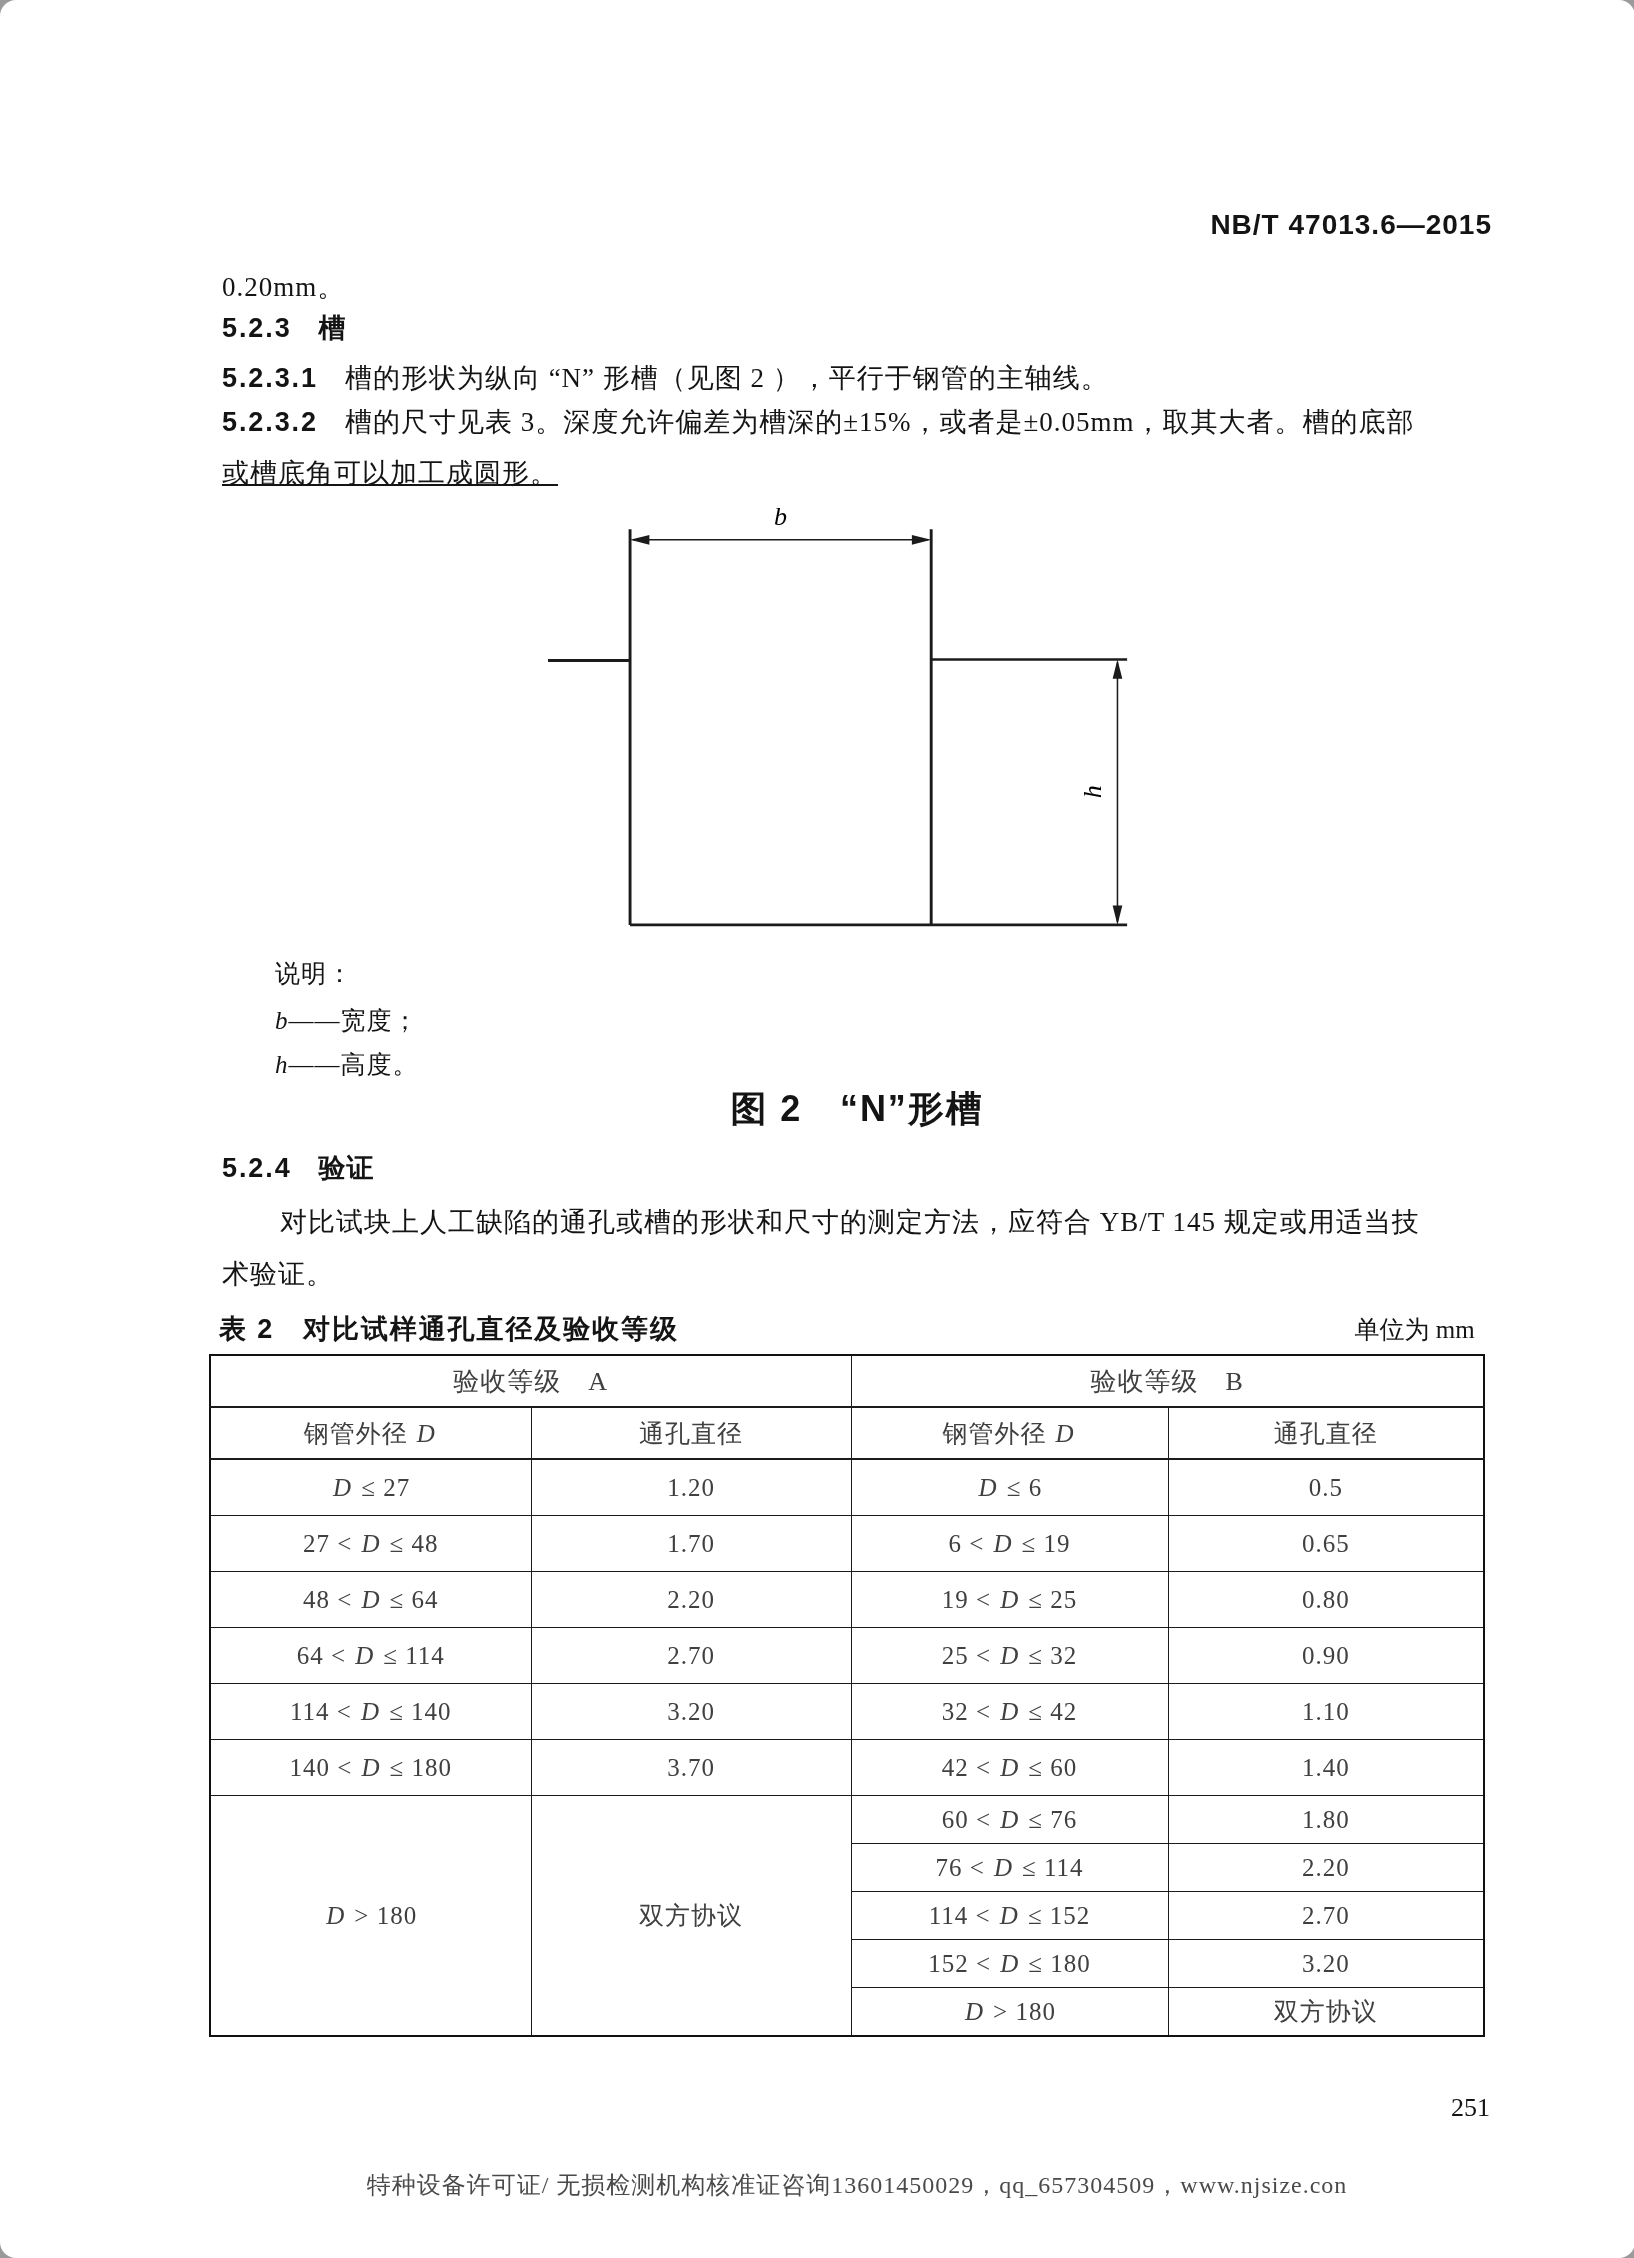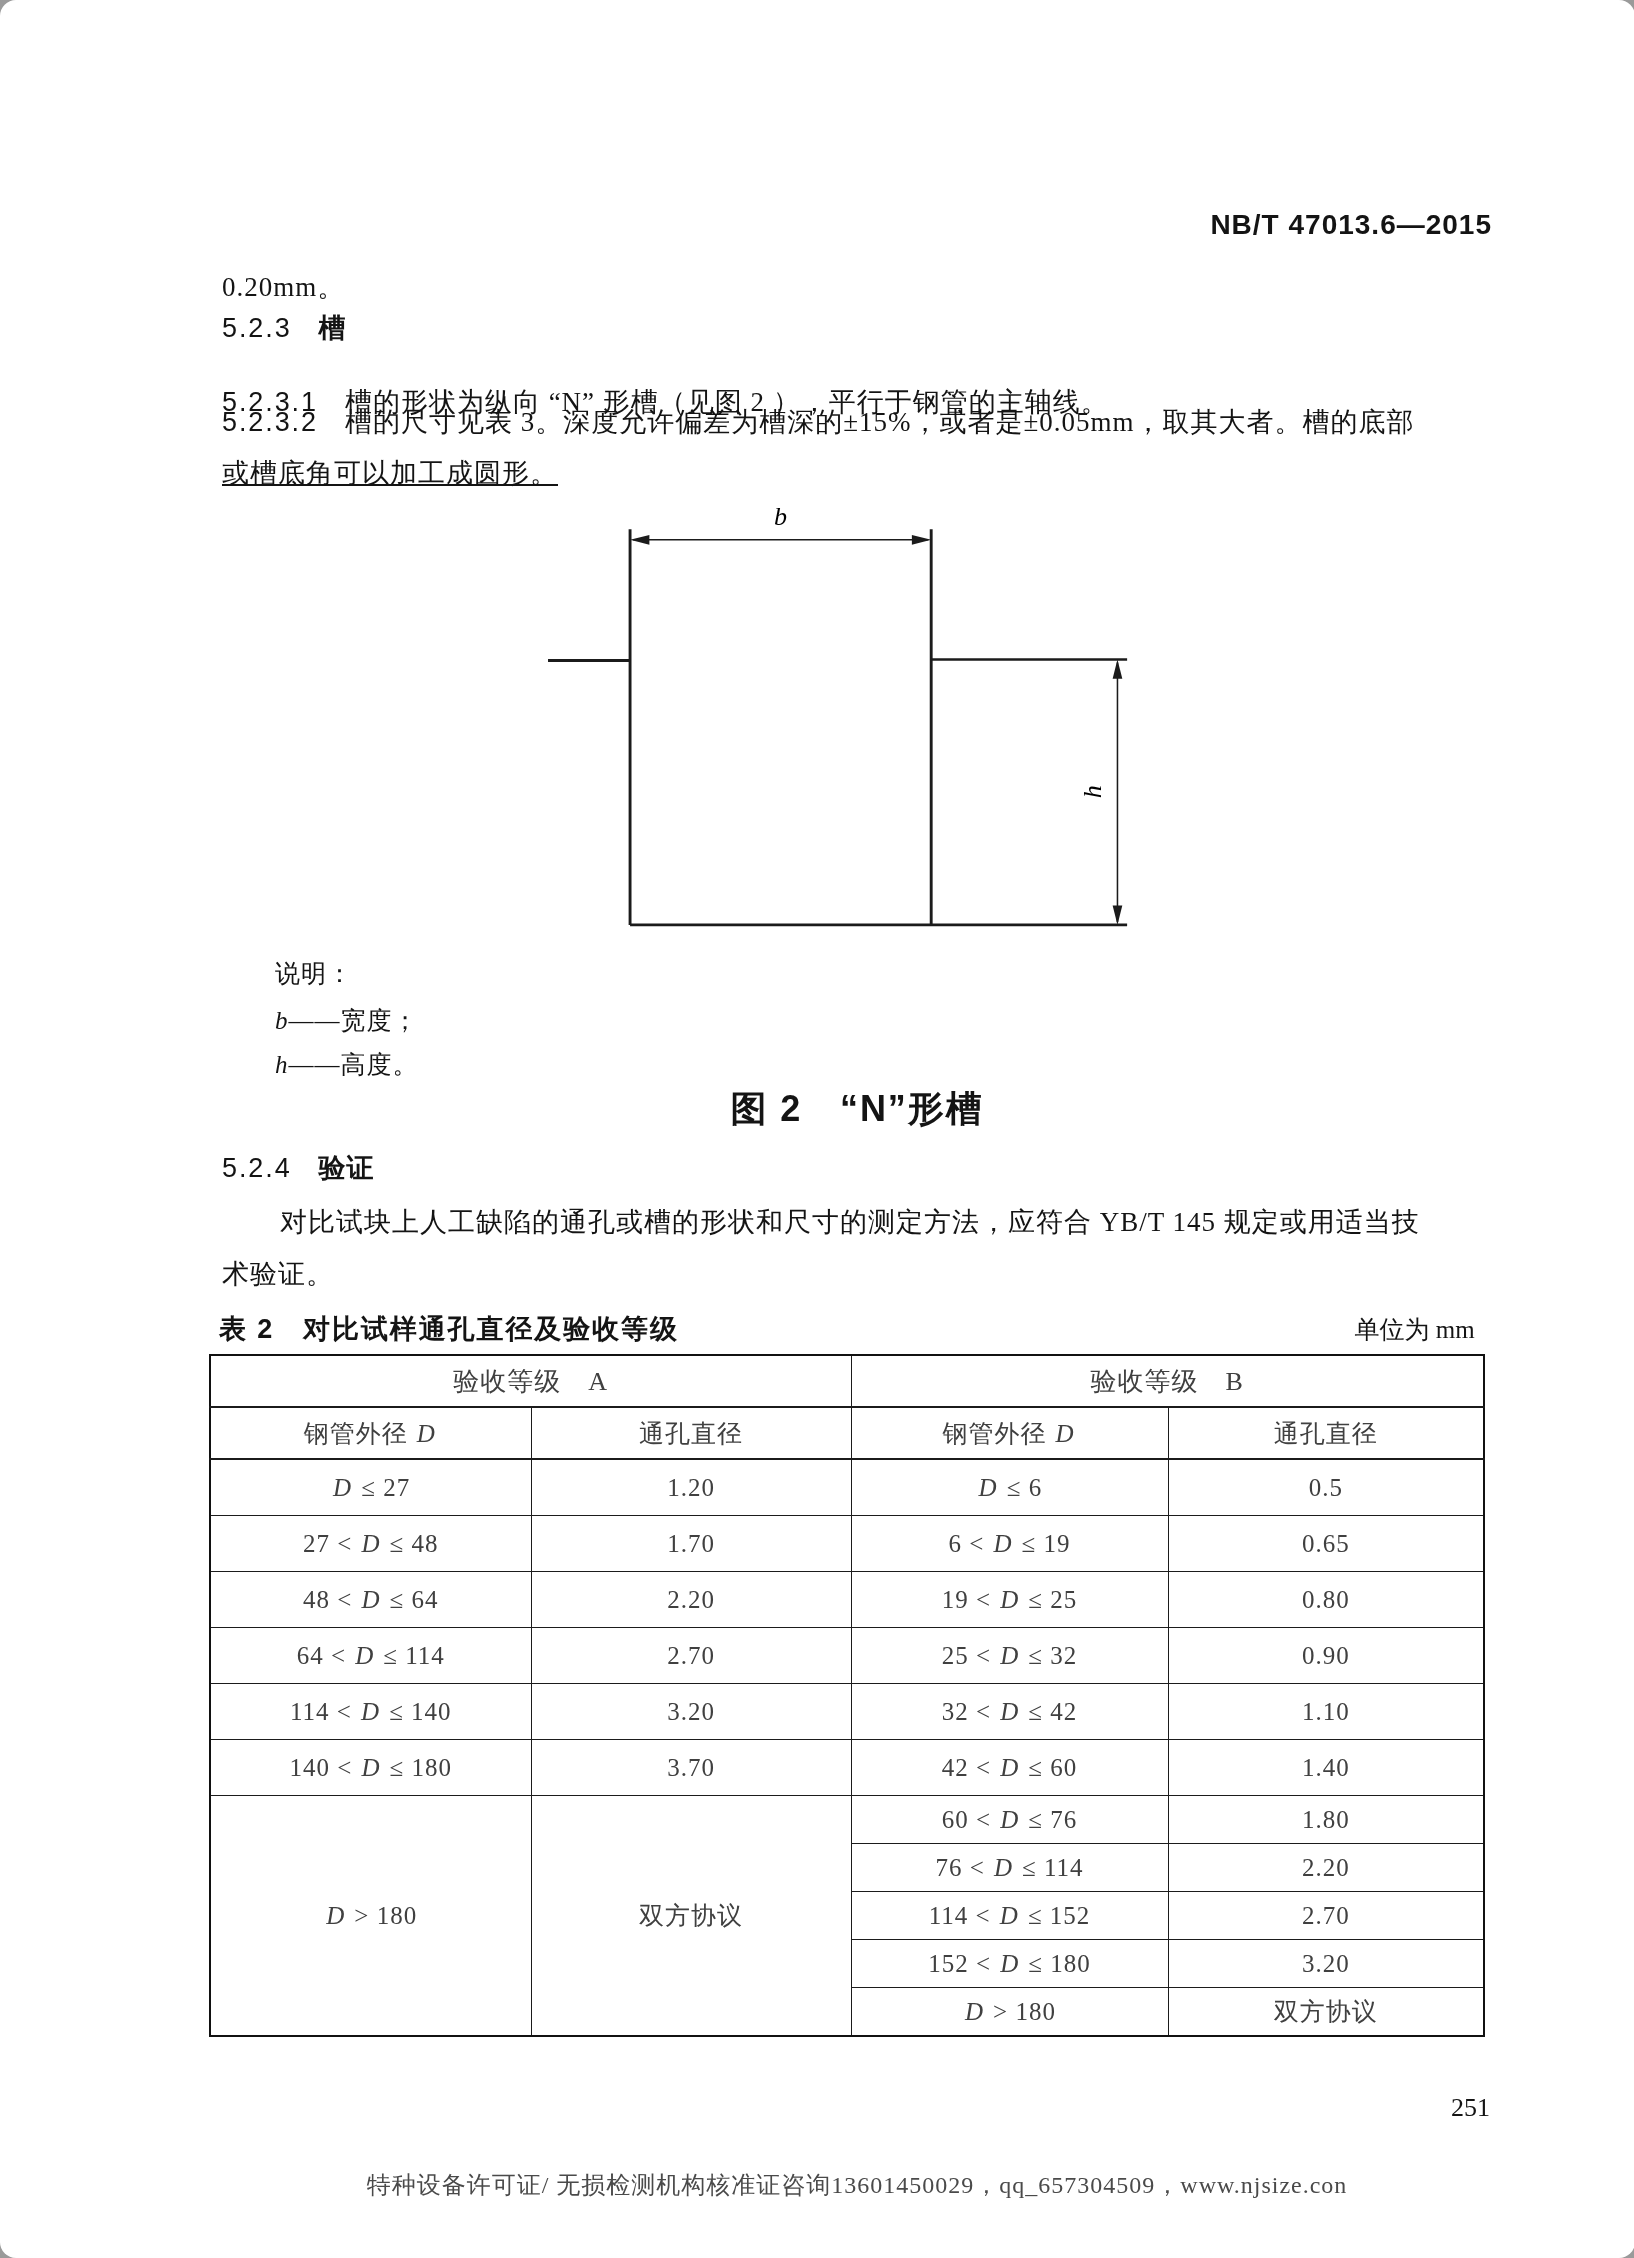--- a/index.html
+++ b/index.html
@@ -6,21 +6,21 @@
   .page{
     position:relative;width:1635px;height:2258px;background:#ffffff;
     font-family:"Liberation Serif",serif;color:#141414;overflow:hidden;
     margin:0 auto;
     border-radius:16px;
   }
   .abs{position:absolute;white-space:nowrap;}
   .serif{font-family:"Liberation Serif",serif;}
   .hei{font-family:"Liberation Sans",sans-serif;font-weight:600;}
   .body-line{font-size:27px;line-height:29px;letter-spacing:1px;}
-  .clause-num{font-family:"Liberation Sans",sans-serif;font-weight:400;margin-right:27px;letter-spacing:1.9px;}
+  .clause-num{font-family:"Liberation Sans",sans-serif;font-weight:700;margin-right:27px;letter-spacing:1.9px;}
   .doc-num{font-size:28px;letter-spacing:1px;}
   .legend-line{font-size:25px;line-height:29px;letter-spacing:1px;}
   .fig-caption{font-size:36px;letter-spacing:1.9px;text-align:center;}
   .tbl-title-wrap{left:219px;top:1311px;width:1273px;}
   .tbl-title{font-size:27px;letter-spacing:1.9px;}
   .unit-note{font-size:25px;}
   table.cmp{
     position:absolute;left:209px;top:1354px;width:1273px;
     border-collapse:collapse;table-layout:fixed;
     font-size:25px;color:#404040;
@@ -46,21 +46,21 @@
 <div class="page">
 
   <div class="abs doc-num hei" style="top:209px;right:143px;">NB/T 47013.6—2015</div>
 
   <div class="abs body-line" style="left:222px;top:273px;">0.20mm。</div>
 
   <div class="abs body-line" style="left:222px;top:314px;">
     <span class="clause-num">5.2.3</span><span class="hei">槽</span>
   </div>
 
-  <div class="abs body-line" style="left:222px;top:364px;margin-top:24px;">
+  <div class="abs body-line" style="left:222px;top:364px;">
     <span class="clause-num">5.2.3.1</span><span>槽的形状为纵向 “N” 形槽（见图 2 ），平行于钢管的主轴线。</span>
   </div>
 
   <div class="abs body-line" style="left:222px;top:408px;">
     <span class="clause-num">5.2.3.2</span><span>槽的尺寸见表 3。深度允许偏差为槽深的±15%，或者是±0.05mm，取其大者。槽的底部</span>
   </div>
   <div class="abs body-line" style="left:222px;top:459px;text-decoration:underline;">或槽底角可以加工成圆形。</div>
 
   <svg class="abs" style="left:521px;top:502px;" width="637" height="454" viewBox="0 0 660 470">
 

